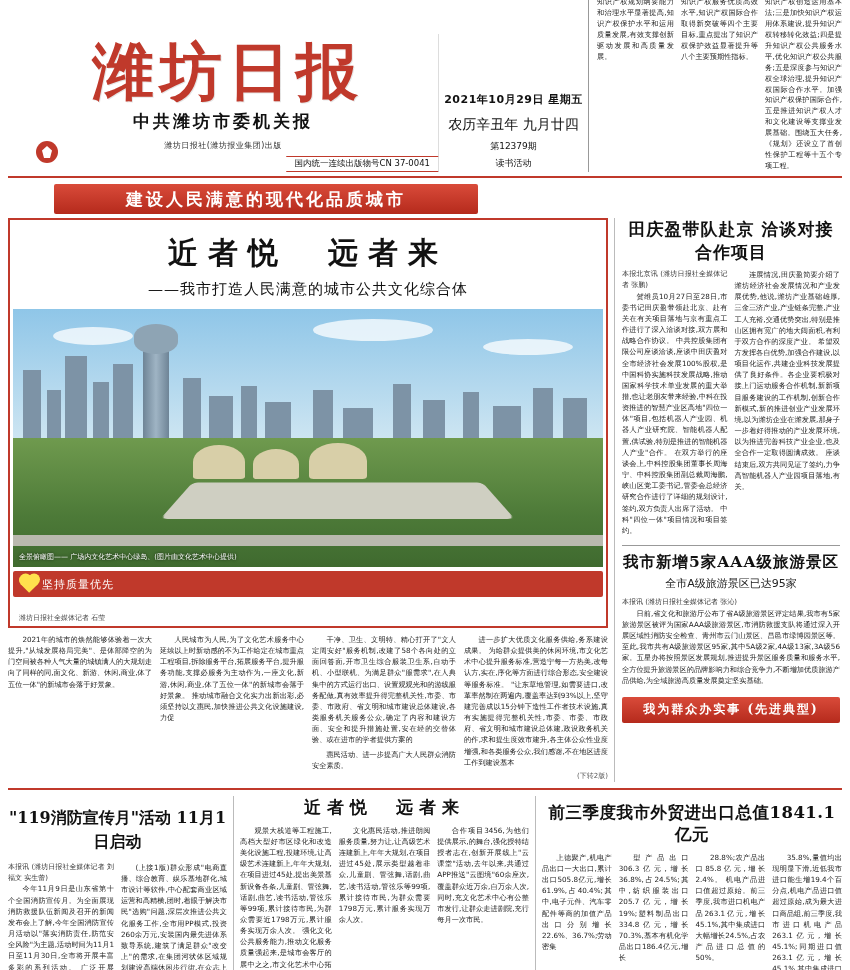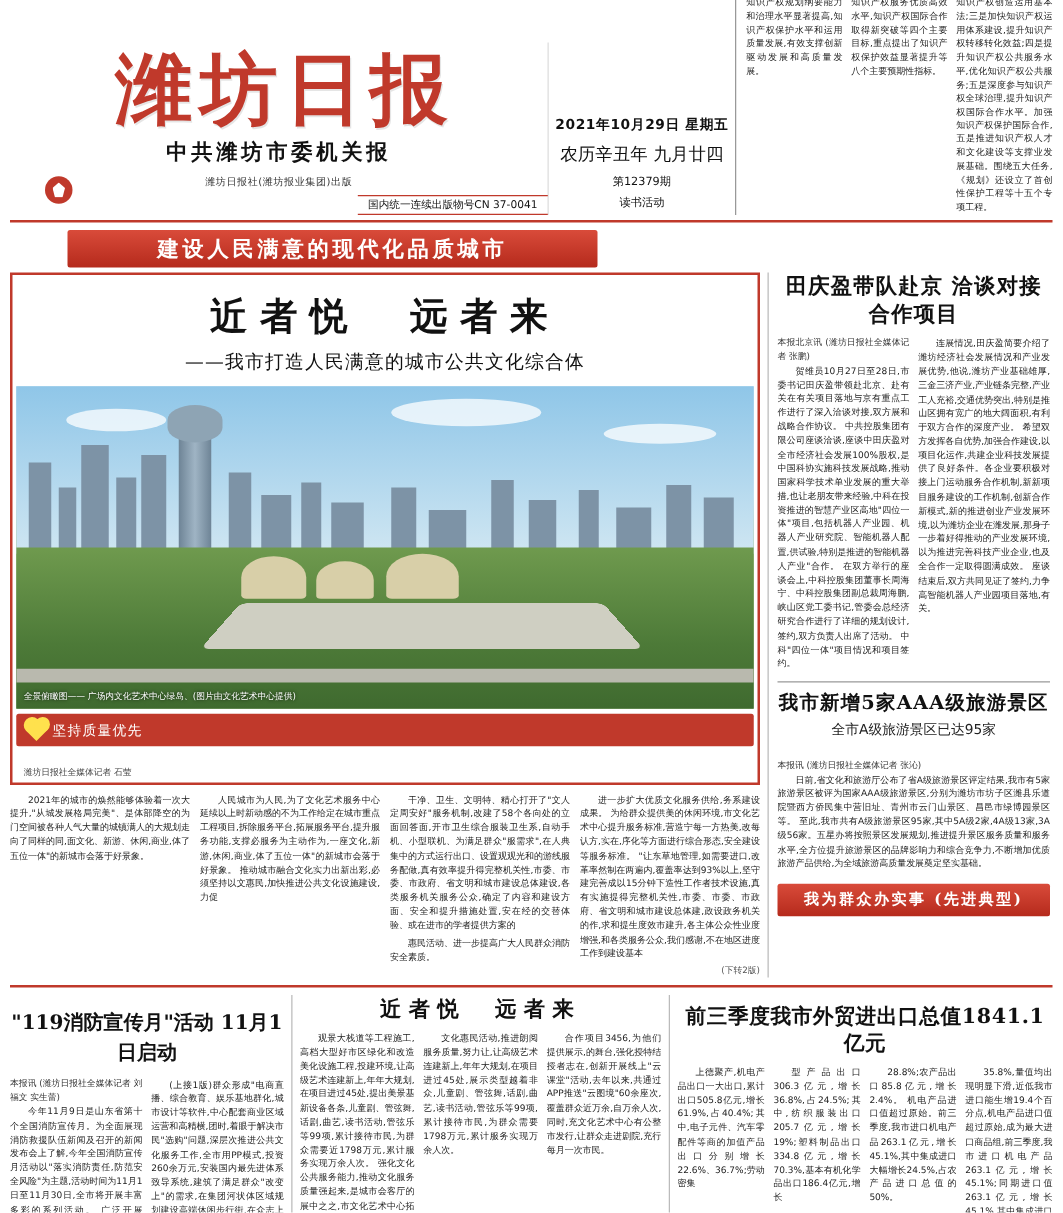--- a/index.html
+++ b/index.html
@@ -158,21 +158,21 @@
   .tri-col { flex:1; font-size:7.2px; line-height:1.55; text-align:justify; color:#222; }
   .tri-col p { margin-bottom:3px; text-indent: 2em; }
   .sign { text-align:right; font-size:7px; color:#555; margin-top:2px; }
 
   
   .rc-title {
     font-family:"DejaVu Serif","Liberation Serif",serif;
     font-size:17px; font-weight:700; letter-spacing:1px; line-height:1.35;
     text-align:center; margin-bottom:5px;
   }
-  .rc-sub { text-align:center; font-size:11px; margin:-2px 0 16px; color:#222;}
+  .rc-sub { text-align:center; font-size:11px; margin:-2px 0 6px; color:#222;}
   .rule { border-top:1px solid #999; margin:6px 0; }
   .rc-cols { display:flex; gap:7px; }
   .rc-col { flex:1; font-size:7.2px; line-height:1.55; text-align:justify; color:#222; }
   .rc-col p { margin-bottom:3px; text-indent:2em; }
   .rc-meta { font-size:7px; color:#333; }
 
   .rc-banner{
     margin-top:8px; height:26px; background:linear-gradient(180deg,#d94b3a,#b52a1c);
     border-radius:2px; display:flex;align-items:center;justify-content:center;
   }
@@ -342,21 +342,21 @@
         </div>
       </div>
 
       <div class="rule"></div>
 
       <div class="rc-title" style="font-size:15.5px;">我市新增5家AAA级旅游景区</div>
       <div class="rc-sub">全市A级旅游景区已达95家</div>
       <div class="rc-cols">
         <div class="rc-col">
           <div class="rc-meta">本报讯 (潍坊日报社全媒体记者  张沁)</div>
-          <p>日前,省文化和旅游厅公布了省A级旅游景区评定结果,我市有5家旅游景区被评为国家AAA级旅游景区,分别为潍坊市坊子区潍县乐道院暨西方侨民集中营旧址、青州市云门山景区、昌邑市绿博园景区等。
+          <p>日前,省文化和旅游厅公布了省A级旅游景区评定结果,我市有5家旅游景区被评为国家AAA级旅游景区,市消防救援支队将通过深入开展区域性消防安全检查、青州市云门山景区、昌邑市绿博园景区等。
 
 至此,我市共有A级旅游景区95家,其中5A级2家,4A级13家,3A级56家。五星办将按照景区发展规划,推进提升景区服务质量和服务水平,全方位提升旅游景区的品牌影响力和综合竞争力,不断增加优质旅游产品供给,为全域旅游高质量发展奠定坚实基础。</p>
         </div>
       </div>
 
       <div class="rc-banner">
         <span>我为群众办实事 (先进典型)</span>
       </div>
     </div>
   </div>

